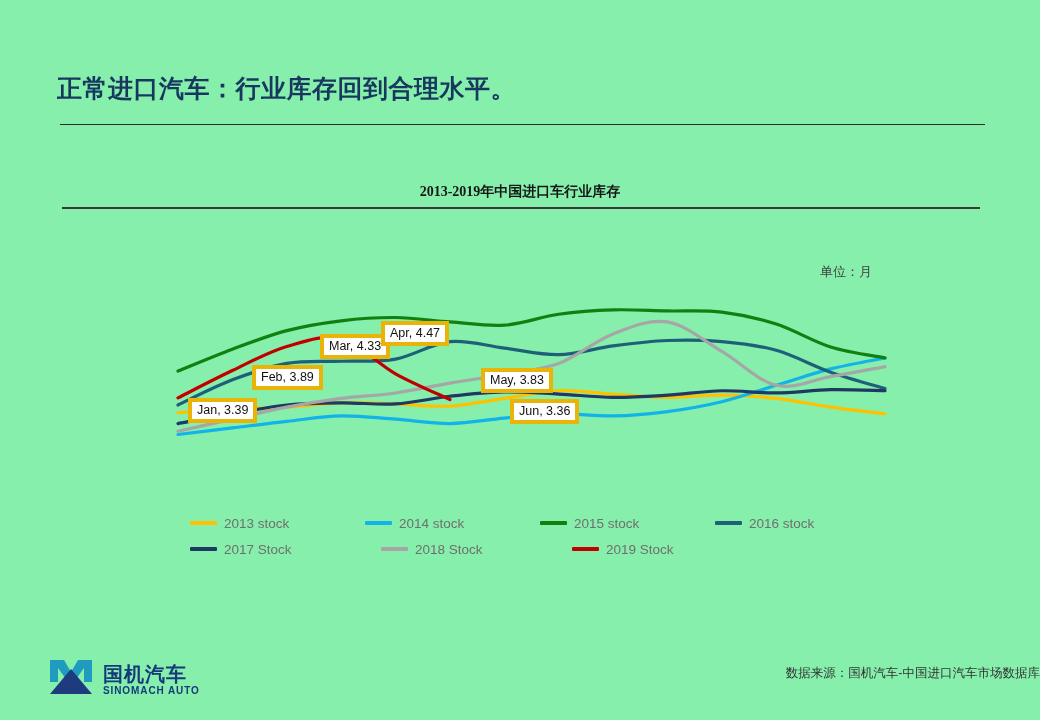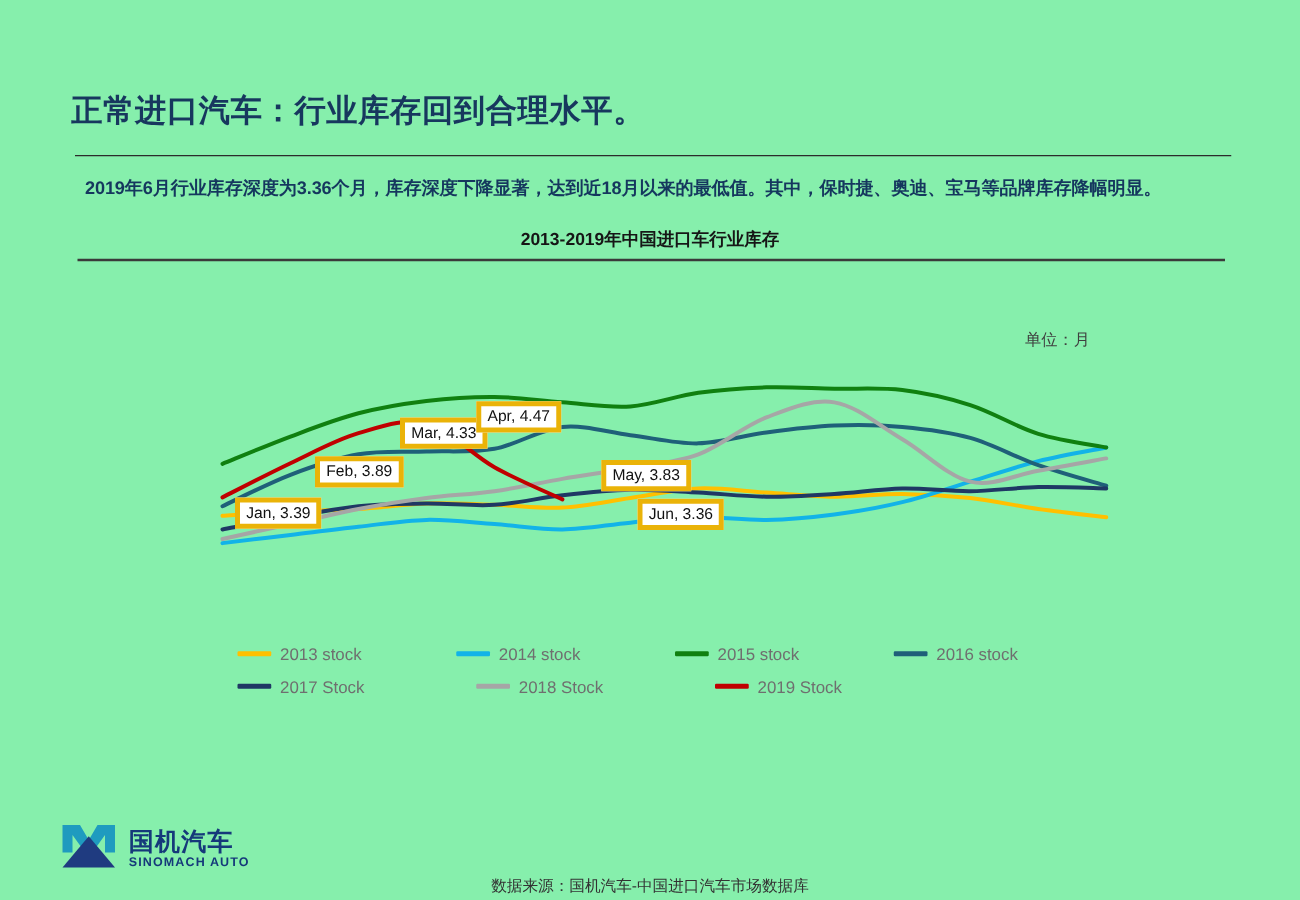--- a/index.html
+++ b/index.html
@@ -57,20 +57,21 @@
   
   .chart-title {
     position: absolute;
     left: 0;
     right: 0;
     top: 183px;
     text-align: center;
     font-size: 14px;
     font-weight: bold;
     color: #161616;
+    font-family: Liberation Serif, serif;
   }
   .chart-rule {
     position: absolute;
     left: 62px;
     top: 207px;
     width: 918px;
     height: 0;
     border-top: 2px solid #3a3a3a;
   }
 
@@ -164,35 +165,34 @@
     color: #15397a;
     letter-spacing: 0.9px;
     line-height: 1.1;
   }
 
   
   .footer-source {
     position: absolute;
     left: 0;
     right: 0;
-    top: 701px;
-    text-align: center;
+    top: 665px;
+    text-align: right;
     font-size: 12.5px;
     color: #333333;
   }
 </style>
 </head>
 <body>
 
 <div class="slide">
 
   <div class="slide-title">正常进口汽车：行业库存回到合理水平。</div>
   <div class="title-rule"></div>
 
-  <div class="subtitle">2019年6月行业库存深度为3.36个月，库存深度下降显著，达到近18月以来的最低值。其中，保时捷、奥迪、宝马等品牌库存降幅明显。</div>
 
   <div class="chart-title">2013-2019年中国进口车行业库存</div>
   <div class="chart-rule"></div>
 
   <div class="unit-label">单位：月</div>
 
   <svg class="plot" viewBox="0 0 1040 720" width="1040" height="720" xmlns="http://www.w3.org/2000/svg">
     <g id="series-paths" fill="none" stroke-linecap="round" stroke-linejoin="round">
         <path d="M 178.00 412.64 C 187.06 412.09, 214.26 410.27, 232.38 409.36 C 250.51 408.45, 268.64 408.27, 286.77 407.17 C 304.90 406.08, 323.03 403.35, 341.15 402.80 C 359.28 402.25, 377.41 403.35, 395.54 403.89 C 413.67 404.44, 431.79 406.99, 449.92 406.08 C 468.05 405.17, 486.18 400.98, 504.31 398.43 C 522.44 395.88, 540.56 391.50, 558.69 390.77 C 576.82 390.04, 594.95 392.96, 613.08 394.05 C 631.21 395.15, 649.33 397.15, 667.46 397.33 C 685.59 397.52, 703.72 394.96, 721.85 395.15 C 739.97 395.33, 758.10 396.42, 776.23 398.43 C 794.36 400.43, 812.49 404.62, 830.62 407.17 C 848.74 409.72, 875.94 412.64, 885.00 413.73" stroke="#FFC000" stroke-width="3.2" fill="none"></path>
         <path d="M 178.00 434.51 C 187.06 433.41, 214.26 430.13, 232.38 427.95 C 250.51 425.76, 268.64 423.39, 286.77 421.39 C 304.90 419.38, 323.03 416.28, 341.15 415.92 C 359.28 415.56, 377.41 417.92, 395.54 419.20 C 413.67 420.48, 431.79 423.76, 449.92 423.57 C 468.05 423.39, 486.18 419.75, 504.31 418.11 C 522.44 416.47, 540.56 414.10, 558.69 413.73 C 576.82 413.37, 594.95 416.28, 613.08 415.92 C 631.21 415.56, 649.33 413.92, 667.46 411.55 C 685.59 409.18, 703.72 406.08, 721.85 401.71 C 739.97 397.33, 758.10 390.77, 776.23 385.31 C 794.36 379.84, 812.49 373.46, 830.62 368.91 C 848.74 364.35, 875.94 359.80, 885.00 357.97" stroke="#12B3E8" stroke-width="3.2" fill="none"></path>

